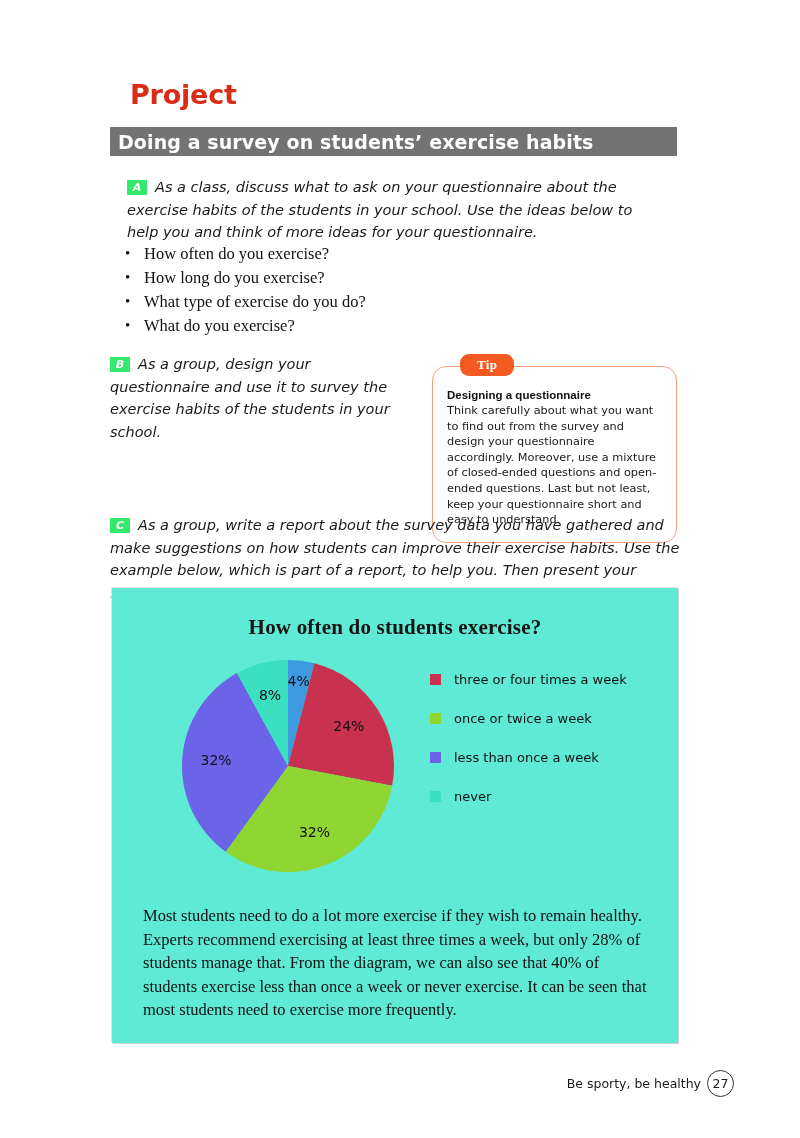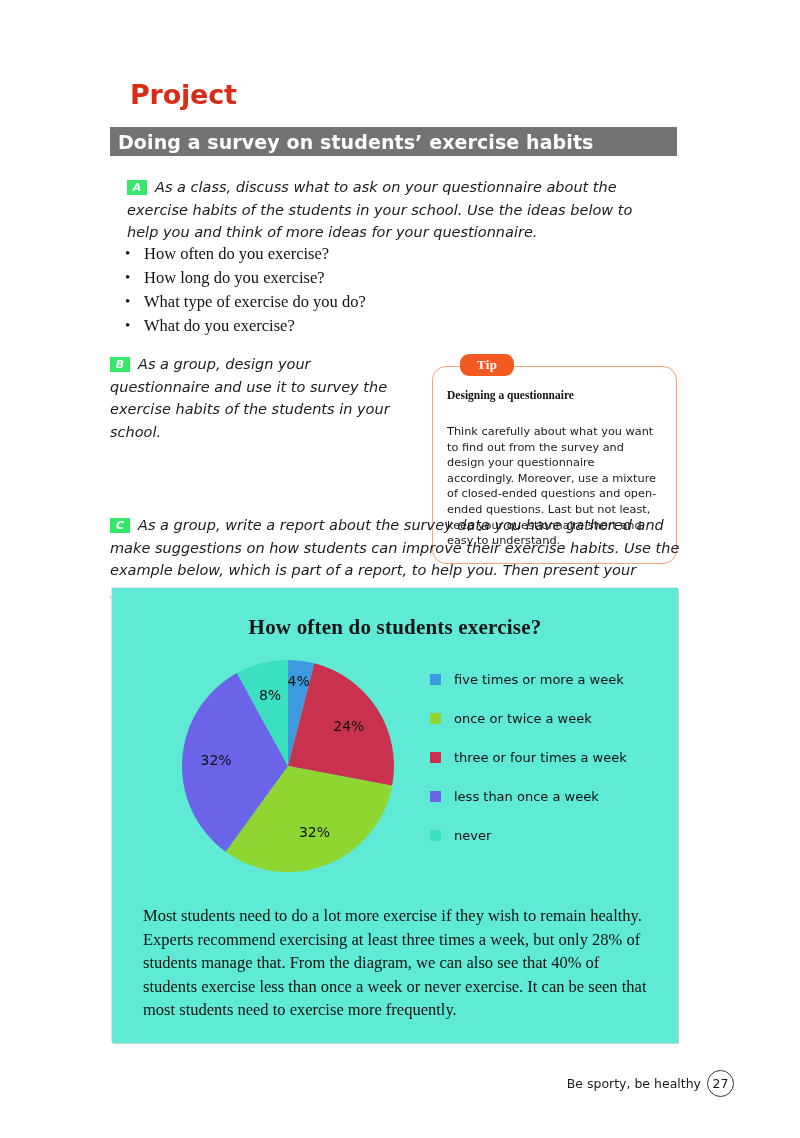--- a/index.html
+++ b/index.html
@@ -139,25 +139,25 @@
     color: #ffffff;
     border-radius: 9px;
     font-family: "Liberation Serif", serif;
     font-weight: bold;
     font-size: 13px;
     padding: 3px 17px;
     letter-spacing: 0.3px;
     text-align: right;
   }
   .tip-heading {
-    font-family: Liberation Serif, serif;
+    font-family: Liberation Sans, sans-serif;
     font-weight: bold;
     font-size: 11.5px;
     color: #111;
-    margin-bottom: 23px;
+    margin-bottom: 2px;
   }
   .tip-para {
     font-family: "DejaVu Sans", sans-serif;
     font-size: 11.3px;
     line-height: 15.6px;
     color: #1a1a1a;
   }
 
   #taskC {
     position: absolute;
@@ -323,30 +323,26 @@
               <text x="168.86" y="69.38" class="slice-label">24%</text>
               <text x="134.53" y="175.02" class="slice-label">32%</text>
               <text x="36.06" y="103.47" class="slice-label">32%</text>
               <text x="90.07" y="38.18" class="slice-label">8%</text>
             </g>
         </svg>
       </div>
 
       <div class="legend">
         <div class="legend-row">
-          <span class="legend-swatch" style="background: rgb(61, 154, 224);"></span>
-          <span class="legend-label">five times or more a week</span>
+          <span class="legend-swatch" style="background: rgb(201, 50, 79);"></span>
+          <span class="legend-label">three or four times a week</span>
         </div>
         <div class="legend-row">
           <span class="legend-swatch" style="background: rgb(143, 214, 51);"></span>
           <span class="legend-label">once or twice a week</span>
-        </div>
-        <div class="legend-row">
-          <span class="legend-swatch" style="background: rgb(201, 50, 79);"></span>
-          <span class="legend-label">three or four times a week</span>
         </div>
         <div class="legend-row">
           <span class="legend-swatch" style="background: rgb(107, 99, 232);"></span>
           <span class="legend-label">less than once a week</span>
         </div>
         <div class="legend-row">
           <span class="legend-swatch" style="background: rgb(58, 224, 192);"></span>
           <span class="legend-label">never</span>
         </div>
       </div>

